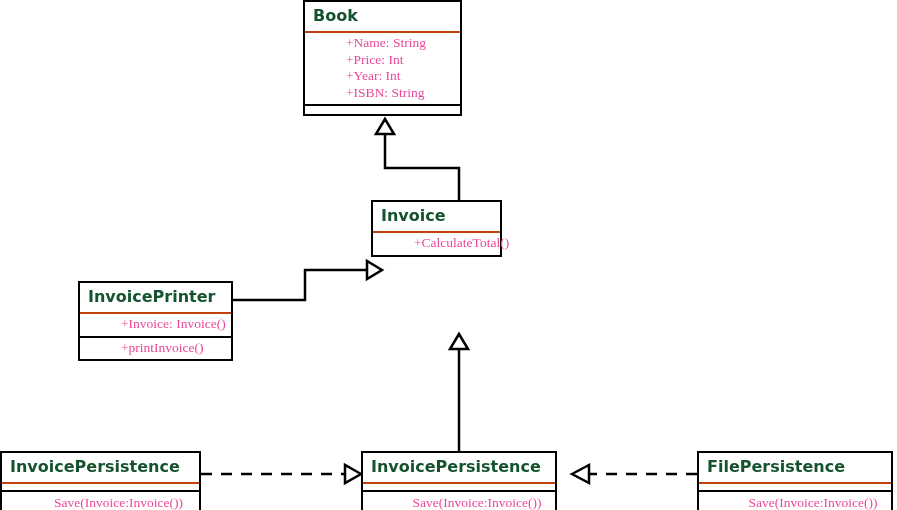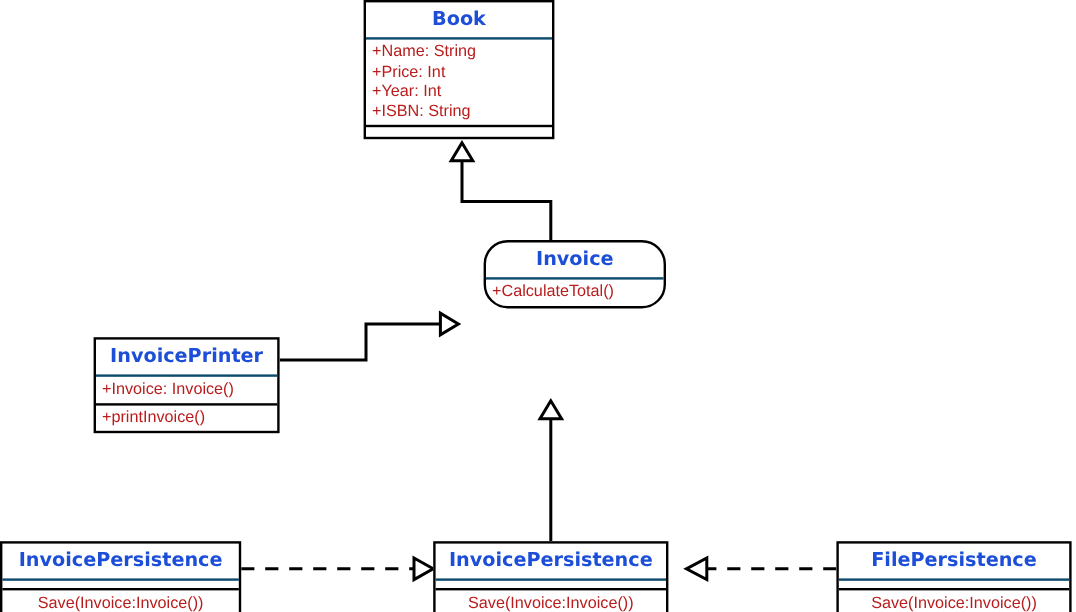--- a/index.html
+++ b/index.html
@@ -17,52 +17,53 @@
   }
   .uml-class {
     position: absolute;
     box-sizing: border-box;
     border: 2px solid #000000;
     background: #ffffff;
     z-index: 5;
   }
   .uml-name {
     box-sizing: border-box;
-    text-align: center;
+    text-align: left;
     font-family: "DejaVu Sans", sans-serif;
     font-weight: bold;
     font-size: 16px;
     line-height: 1;
-    color: #1d4ed8;
+    color: #14532d;
     padding: 6px 8px 7px 8px;
-    border-bottom: 2px solid #0c4a6e;
+    border-bottom: 2px solid #c2410c;
     white-space: nowrap;
   }
   .uml-compartment {
     box-sizing: border-box;
     border-bottom: 2px solid #000000;
     padding: 2px 0 3px 0;
   }
   .uml-compartment:last-child {
     border-bottom: none;
   }
   .uml-compartment.empty {
     height: 8px;
     padding: 0;
   }
   .uml-compartment.methods-centered {
     text-align: center;
   }
   .uml-member {
-    font-family: Liberation Sans, sans-serif;
+    font-family: Liberation Serif, serif;
     font-size: 13.5px;
     line-height: 16.5px;
-    color: #b91c1c;
+    color: #ec4899;
     padding: 0 5px;
     white-space: nowrap;
+    margin-left: 36px;
   }
   .uml-compartment.methods-centered .uml-member {
     padding: 1px 10px 1px 10px;
   }
   svg.links {
     position: absolute;
     left: 0;
     top: 0;
     width: 897px;
     height: 510px;
@@ -106,21 +107,21 @@
     <div class="uml-name">Book</div>
     <div class="uml-compartment">
       <div class="uml-member">+Name: String</div>
       <div class="uml-member">+Price: Int</div>
       <div class="uml-member">+Year: Int</div>
       <div class="uml-member">+ISBN: String</div>
     </div>
     <div class="uml-compartment empty"></div>
   </div>
 
-  <div class="uml-class" style="left:403px; top:200px; width:152px;border-radius:20px;">
+  <div class="uml-class" style="left:371px; top:200px; width:131px;">
     <div class="uml-name">Invoice</div>
     <div class="uml-compartment">
       <div class="uml-member">+CalculateTotal()</div>
     </div>
   </div>
 
   <div class="uml-class" style="left:78px; top:281px; width:155px;">
     <div class="uml-name">InvoicePrinter</div>
     <div class="uml-compartment">
       <div class="uml-member">+Invoice: Invoice()</div>

